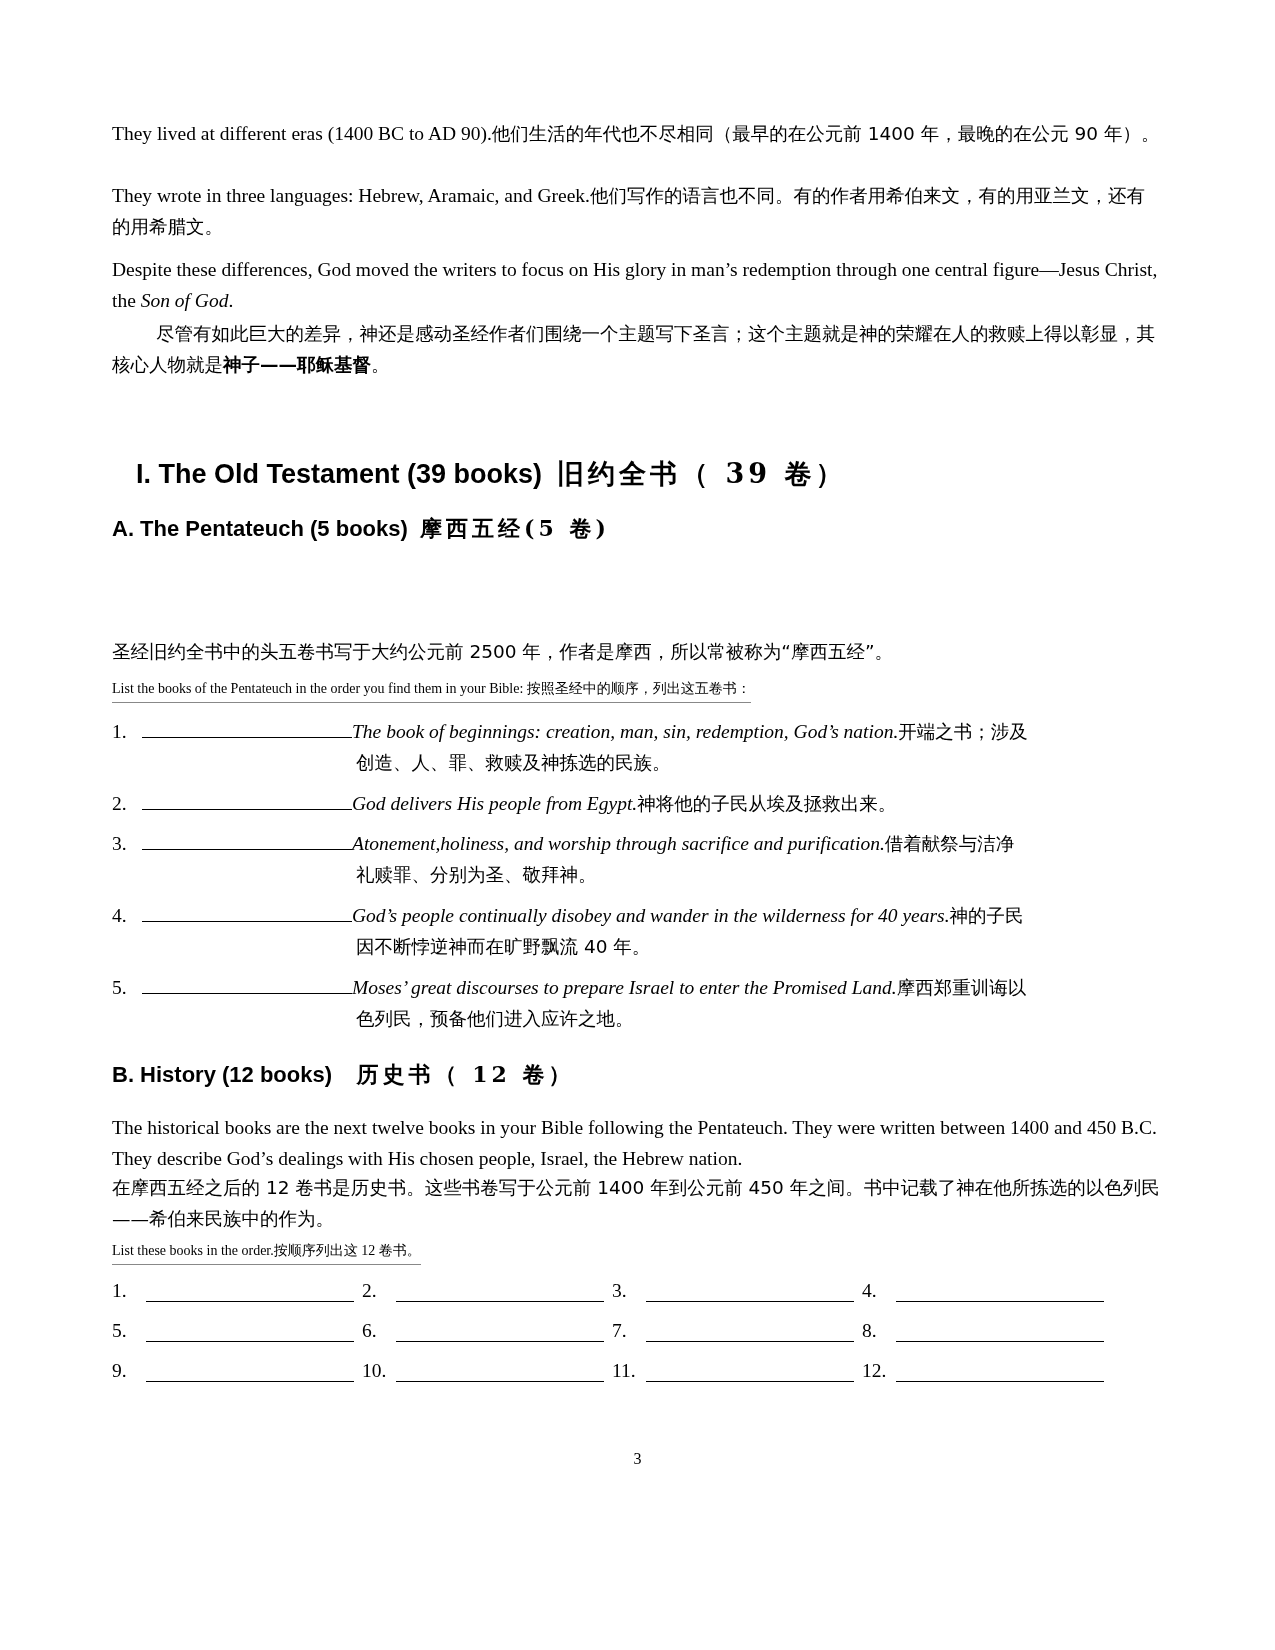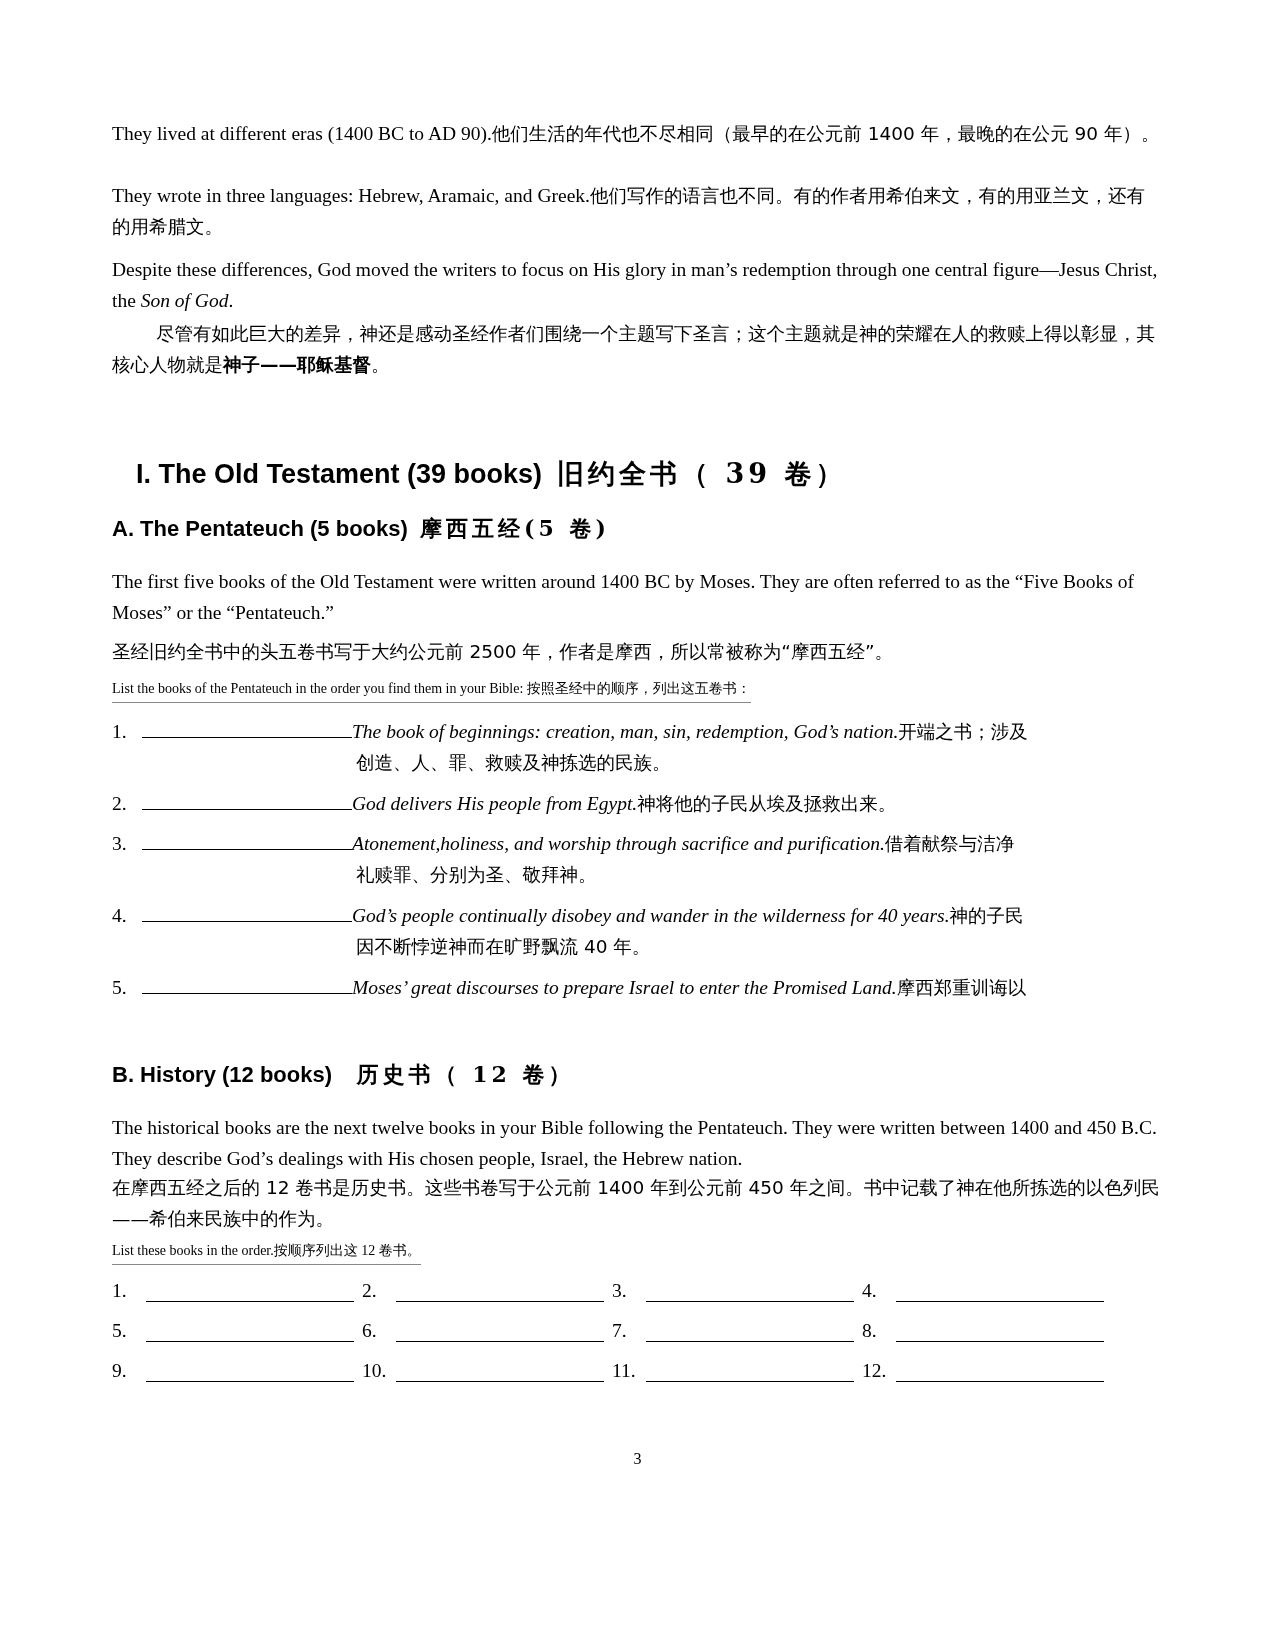--- a/index.html
+++ b/index.html
@@ -47,21 +47,20 @@
   </p>
 
   <h1 class="h1" style="top:440px">
     <span>I.  The Old Testament (39 books)</span>&nbsp;&nbsp;<span class="hzh">旧约全书（ 39 卷）</span>
   </h1>
 
   <h2 class="h2" style="top:514px">
     <span>A.  The Pentateuch (5 books)</span>&nbsp;&nbsp;<span class="hzh">摩西五经(5  卷)</span>
   </h2>
 
-  <p class="p" style="top:566px">The first five books of the Old Testament were written around 1400 BC by Moses. They are often referred to as the “Five Books of Moses” or the “Pentateuch.”</p>
   <p class="p zh" style="top:636px">圣经旧约全书中的头五卷书写于大约公元前 2500 年，作者是摩西，所以常被称为“摩西五经”。</p>
 
   <div class="instr" style="top:676px">List the books of the Pentateuch in the order you find them in your Bible:  按照圣经中的顺序，列出这五卷书：</div>
 
   <div class="item" style="top:716px">
     <span class="num">1.</span><span class="blank"></span><span class="desc">The book of beginnings: creation, man, sin, redemption, God’s nation.</span><span class="zh">开端之书；涉及</span>
     <span class="cont zh">创造、人、罪、救赎及神拣选的民族。</span>
   </div>
 
   <div class="item" style="top:788px">
@@ -73,20 +72,21 @@
     <span class="cont zh">礼赎罪、分别为圣、敬拜神。</span>
   </div>
 
   <div class="item" style="top:900px">
     <span class="num">4.</span><span class="blank"></span><span class="desc">God’s people continually disobey and wander in the wilderness for 40 years.</span><span class="zh">神的子民</span>
     <span class="cont zh">因不断悖逆神而在旷野飘流 40 年。</span>
   </div>
 
   <div class="item" style="top:972px">
     <span class="num">5.</span><span class="blank"></span><span class="desc">Moses’ great discourses to prepare Israel to enter the Promised Land.</span><span class="zh">摩西郑重训诲以</span>
+    <span class="cont zh">色列民，预备他们进入应许之地。</span>
   </div>
 
   <h2 class="h2" style="top:1060px">
     <span>B.  History (12 books)</span>&nbsp;&nbsp;&nbsp;&nbsp;<span class="hzh">历史书（ 12  卷）</span>
   </h2>
 
   <p class="p" style="top:1112px">The historical books are the next twelve books in your Bible following the Pentateuch. They were written between 1400 and 450 B.C. They describe God’s dealings with His chosen people, Israel, the Hebrew nation.</p>
   <p class="p zh" style="top:1172px">在摩西五经之后的 12 卷书是历史书。这些书卷写于公元前 1400 年到公元前 450 年之间。书中记载了神在他所拣选的以色列民——希伯来民族中的作为。</p>
 
   <div class="instr" style="top:1238px">List these books in the order.按顺序列出这 12 卷书。</div>

